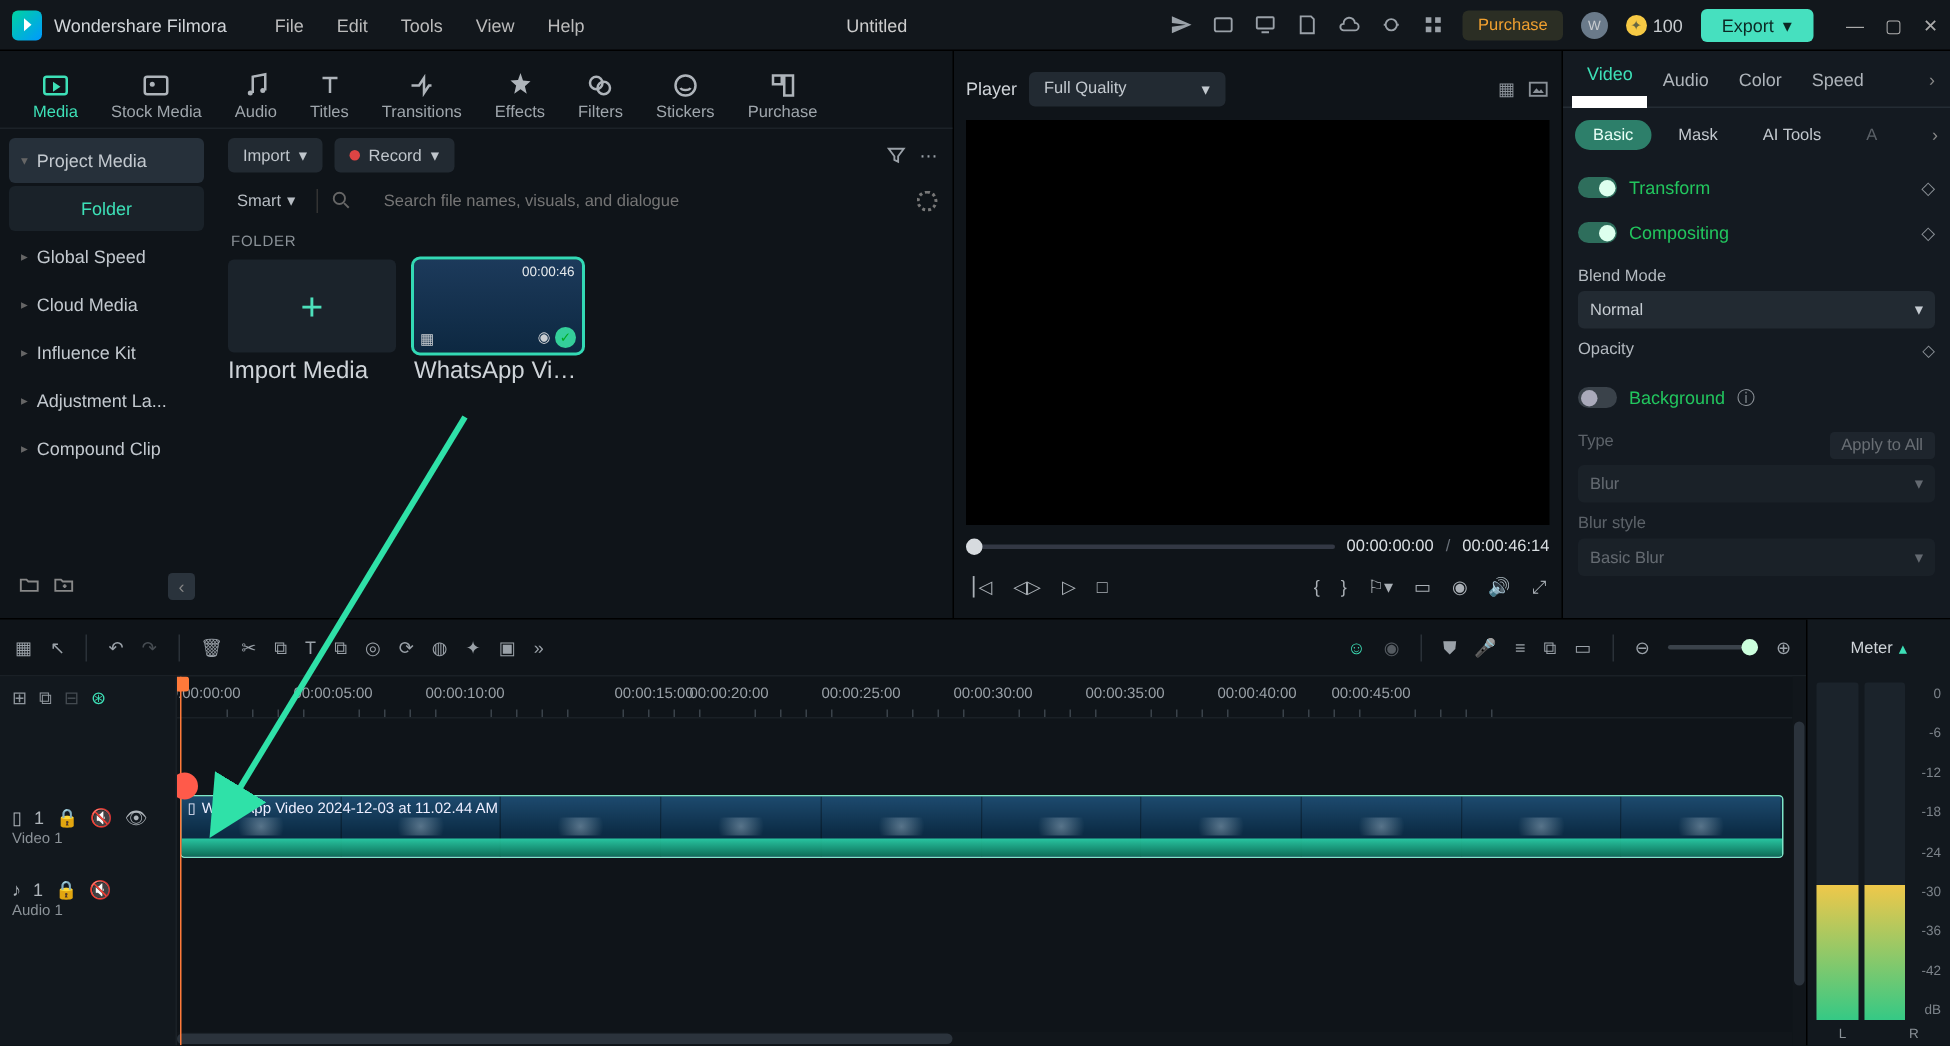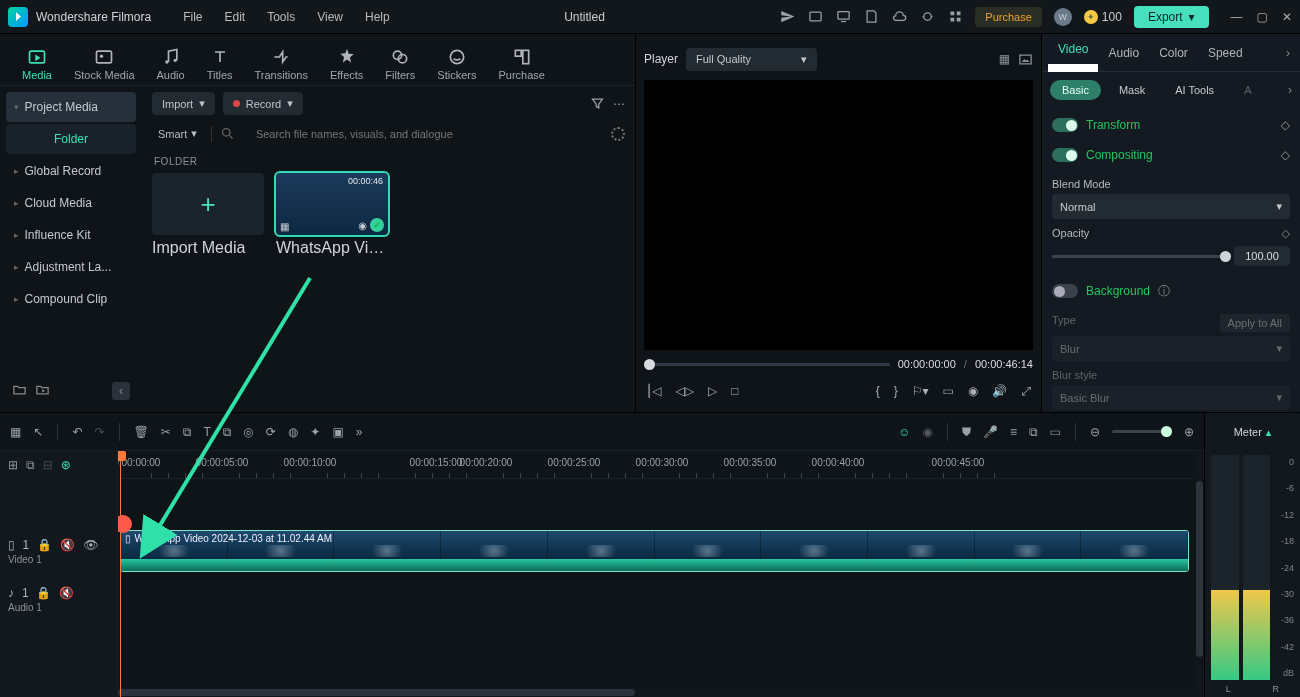--- a/index.html
+++ b/index.html
@@ -311,21 +311,21 @@
     </div>
     <div class="panel-body">
       <div class="sidebar">
         <div class="item active">
             <span class="ch">▾</span>
             <span>Project Media</span>
           </div>
         <div class="item sub">Folder</div>
         <div class="item">
             <span class="ch">▸</span>
-            <span>Global Record</span>
+            <span>Global Speed</span>
           </div>
         <div class="item">
             <span class="ch">▸</span>
             <span>Cloud Media</span>
           </div>
         <div class="item">
             <span class="ch">▸</span>
             <span>Influence Kit</span>
           </div>
         <div class="item">
@@ -489,26 +489,20 @@
       </div>
       <div class="section-lbl">Blend Mode</div>
       <div class="select">
           <span>Normal</span>
           <span>▾</span>
         </div>
       <div class="section-lbl" style="display:flex;justify-content:space-between;">
           <span>Opacity</span>
           <span style="color:#8a9096;">◇</span>
         </div>
-      <div class="row">
-        <div class="slider">
-            <span class="k" style="left:calc(100% - 6px);"></span>
-          </div>
-        <div class="numbox">100.00</div>
-      </div>
       <div class="toggle-row" style="margin-top:10px;">
         <span class="toggle off">
             <span class="k"></span>
           </span>
         <span class="lbl">Background</span>
         <span style="color:#8a9096;">ⓘ</span>
       </div>
       <div class="disabled">
         <div class="section-lbl" style="display:flex;justify-content:space-between;">
             <span>Type</span>
@@ -635,21 +629,21 @@
             <span class="tick" style="left: 632px;">00:00:35:00</span>
             <span class="minor" style="left: 649px;"></span>
             <span class="minor" style="left: 666px;"></span>
             <span class="minor" style="left: 683px;"></span>
             <span class="minor" style="left: 700px;"></span>
             <span class="tick" style="left: 720px;">00:00:40:00</span>
             <span class="minor" style="left: 737px;"></span>
             <span class="minor" style="left: 754px;"></span>
             <span class="minor" style="left: 771px;"></span>
             <span class="minor" style="left: 788px;"></span>
-            <span class="tick" style="left: 840px;">00:00:45:00</span>
+            <span class="tick" style="left: 796px;">00:00:45:00</span>
             <span class="minor" style="left: 825px;"></span>
             <span class="minor" style="left: 842px;"></span>
             <span class="minor" style="left: 859px;"></span>
             <span class="minor" style="left: 876px;"></span>
           </div>
         <div class="playhead">
             <span class="redknob"></span>
           </div>
         <div class="lanes">
           <div class="lane"></div>

